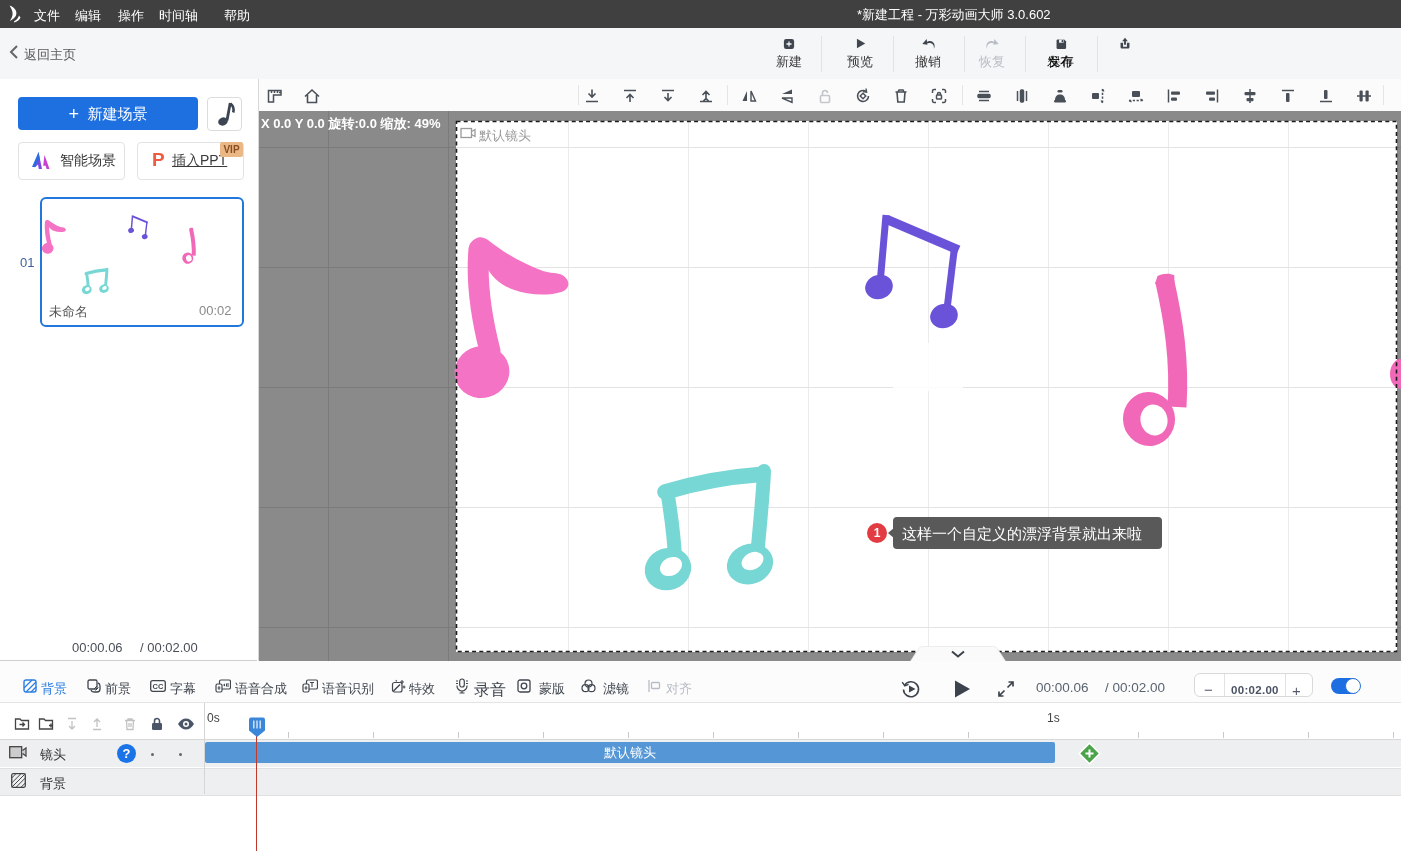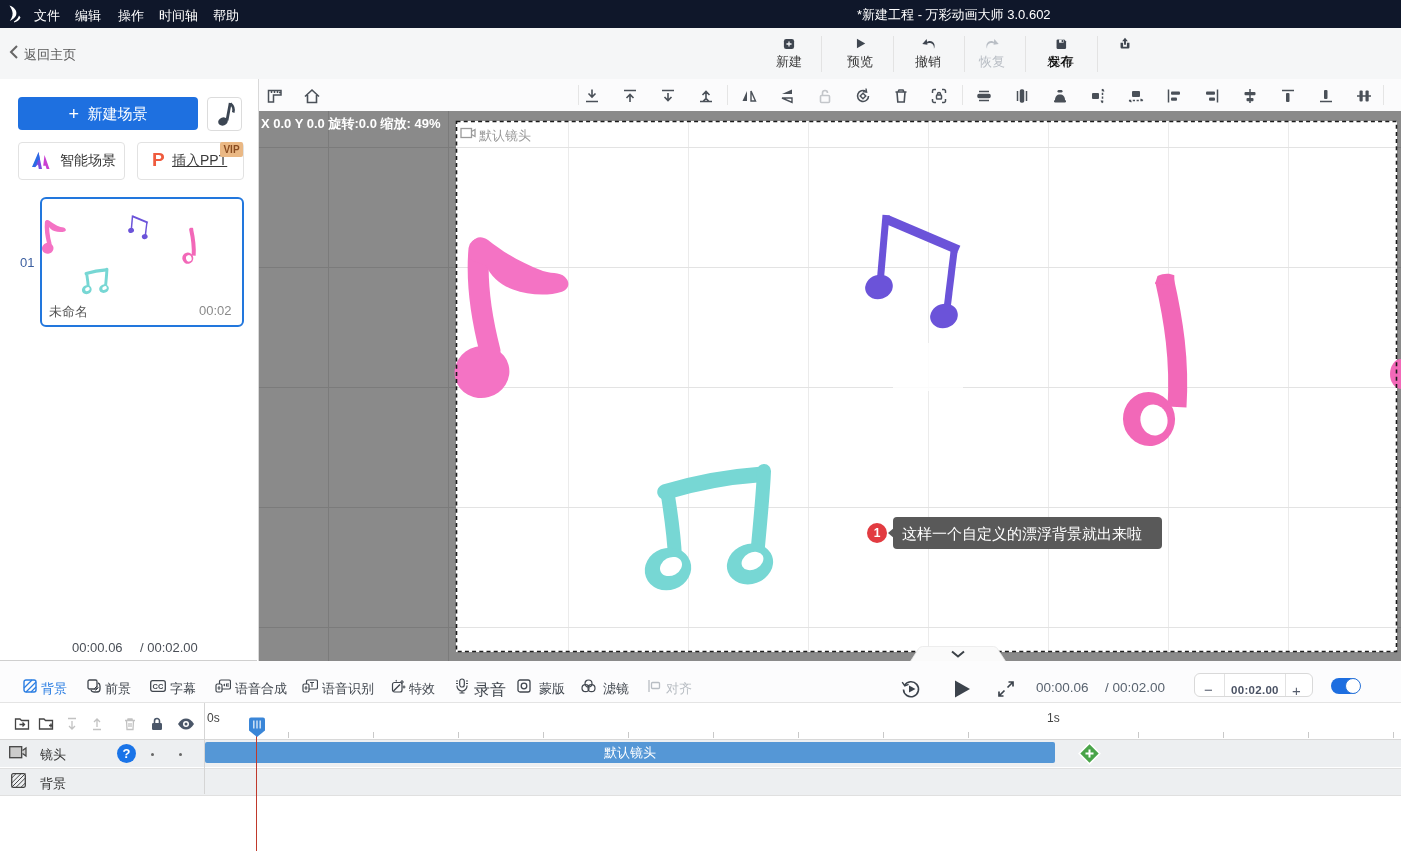--- a/index.html
+++ b/index.html
@@ -3,30 +3,30 @@
 <meta charset="utf-8">
 <style>
   html,body{margin:0;padding:0;}
   body{width:1401px;height:851px;overflow:hidden;font-family:"Liberation Sans",sans-serif;position:relative;background:#fff;}
   .abs{position:absolute;}
   svg{display:block;}
 </style>
 </head>
 <body>
 
-<div class="abs" style="left:0;top:0;width:1401px;height:40px;background:#0f172a;color:#fff;font-size:13px;">
+<div class="abs" style="left:0;top:0;width:1401px;height:40px;background:#404040;color:#fff;font-size:13px;">
   <svg class="abs" style="left:8px;top:5px" width="16" height="18" viewBox="0 0 16 18">
     <path d="M1.5 0.5 C7 2.5 9.5 6.5 8 10.5 C7 12.8 4.8 14.5 1.8 16 C4.5 12.3 5.2 9 4.2 6 C3.4 3.6 2.5 2 1.5 0.5 Z" fill="#fff"></path>
     <path d="M6 16.5 C8.5 15 10.3 13 11 10.5 L12.5 12.5 C11.5 15 9 16.8 6 17.5 Z" fill="#fff"></path>
   </svg>
   <span class="abs" style="left:34px;top:7px;">文件</span>
   <span class="abs" style="left:75px;top:7px;">编辑</span>
   <span class="abs" style="left:118px;top:7px;">操作</span>
   <span class="abs" style="left:159px;top:7px;">时间轴</span>
-  <span class="abs" style="left:213px;top:7px;font-family:Liberation Serif, serif;">帮助</span>
+  <span class="abs" style="left:224px;top:7px;font-family:Liberation Serif, serif;">帮助</span>
   <span class="abs" style="left:857px;top:6px;font-size:13px;">*新建工程 - 万彩动画大师 3.0.602</span>
 </div>
 
 <div class="abs" style="left:0;top:28px;width:1401px;height:51px;background:#f5f6f7;border-bottom:1px solid #e2e2e2;">
   <span class="abs" style="left:8px;top:17px;width:14px;height:14px;">
     <svg width="12" height="14" viewBox="0 0 12 14">
         <path d="M9 1 L3 7 L9 13" fill="none" stroke="#666" stroke-width="2"></path>
       </svg>
   </span>
   <span class="abs" style="left:24px;top:18px;font-size:13px;color:#585858;">返回主页</span>

